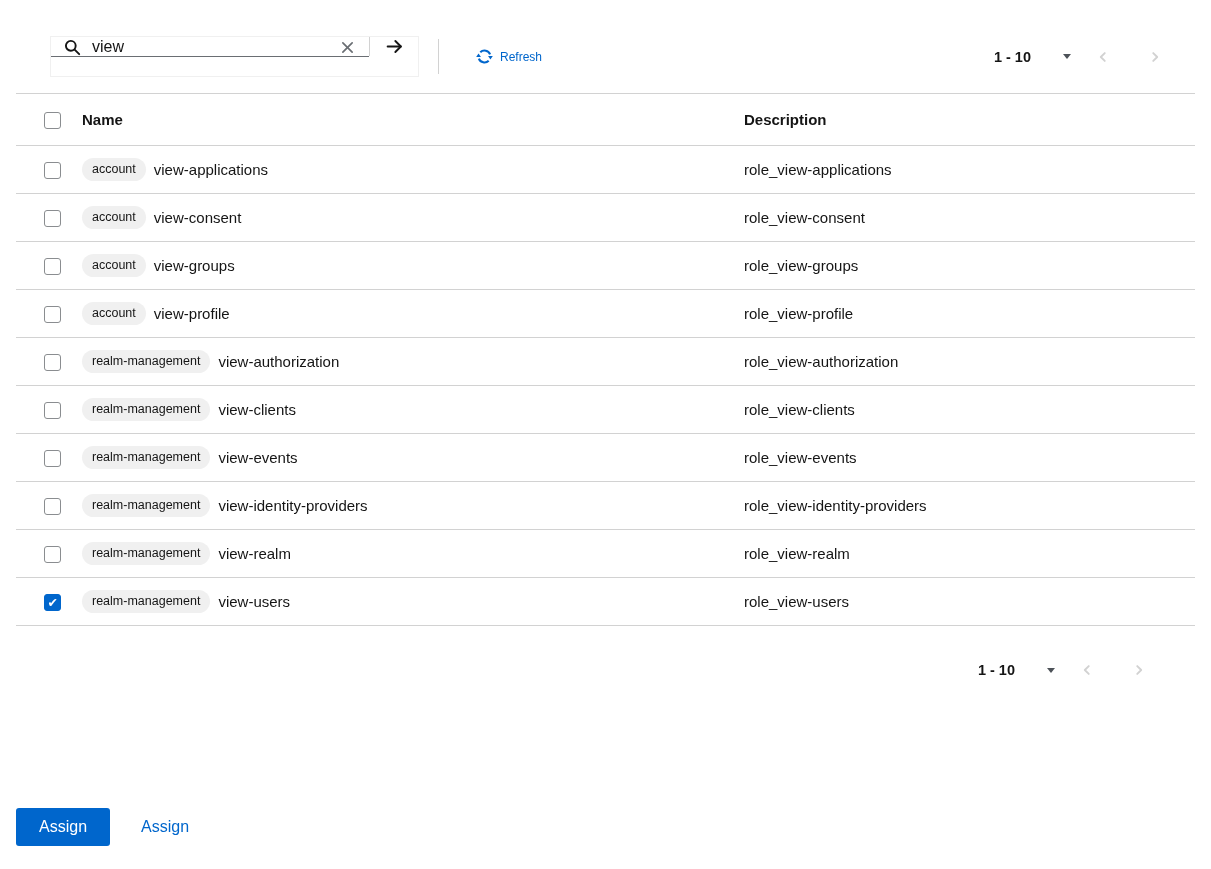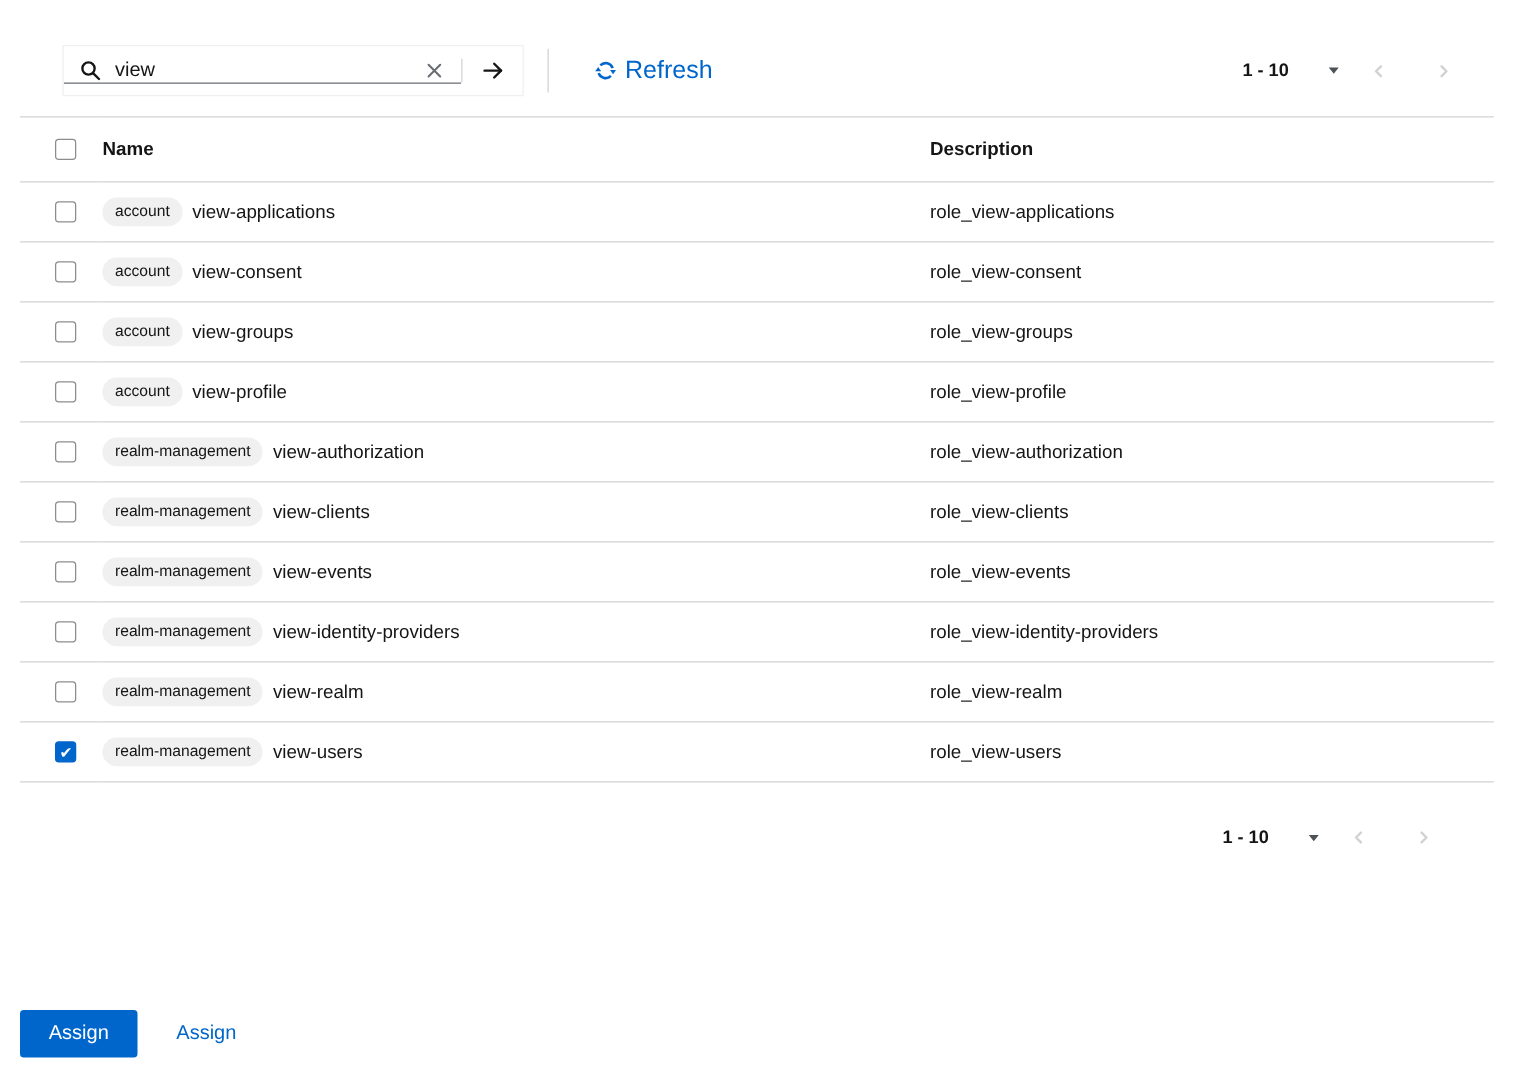--- a/index.html
+++ b/index.html
@@ -18,27 +18,27 @@
   .close-btn{position:absolute;top:16px;right:16px;border:0;background:none;padding:8px;cursor:pointer;line-height:0;}
   
   .toolbar{margin:36px 16px 0 34px;height:41px;display:flex;align-items:stretch;}
   .filter-toggle{
     width:206px;display:flex;align-items:center;gap:10px;padding:0 16px;background:#fff;
     border:0;border-bottom:1px solid var(--input-bottom);font-size:16px;color:var(--text);
     font-family:inherit;cursor:pointer;text-align:left;
   }
   .caret{width:0;height:0;border-left:4.5px solid transparent;border-right:4.5px solid transparent;border-top:5.5px solid #4d5258;display:inline-block;}
   .filter-toggle .caret{margin-left:auto;}
-  .search-group{width:369px;margin-left:16px;display:flex;align-items:center;border:1px solid #f0f0f0;background:#fff;}
+  .search-group{width:369px;margin-left:16px;display:flex;align-items:flex-start;border:1px solid #f0f0f0;background:#fff;}
   .search-input-wrap{flex:1;display:flex;align-items:center;gap:9px;padding-left:13px;box-shadow:inset 0 -1px 0 var(--input-bottom);min-width:0;}
   .search-input{flex:1;min-width:0;border:0;outline:none;background:transparent;font-size:16px;color:var(--text);font-family:inherit;}
   .clear-btn{border:0;background:none;padding:0 15px;cursor:pointer;display:flex;align-items:center;line-height:0;}
   .submit-btn{width:49px;border:0;border-left:1px solid var(--border);background:none;cursor:pointer;display:flex;align-items:center;justify-content:center;line-height:0;}
   .toolbar-divider{width:1px;background:var(--border);margin:3px 0 3px 19px;}
-  .refresh-btn{margin-left:37px;border:0;background:none;color:var(--primary);font-size:20px;display:flex;align-items:center;gap:7px;cursor:pointer;font-family:inherit;padding:0;}
+  .refresh-btn{margin-left:37px;border:0;background:none;color:var(--primary);font-size:12px;display:flex;align-items:center;gap:7px;cursor:pointer;font-family:inherit;padding:0;}
   
   .pager{display:flex;align-items:center;}
   .pager-top{margin-left:auto;padding-right:14px;}
   .pager-toggle{border:0;background:none;font-family:inherit;font-size:14.5px;font-weight:700;color:var(--text);display:flex;align-items:center;gap:32px;cursor:pointer;padding:8px 6px;}
   .nav-btn{border:0;background:none;padding:8px 19px;line-height:0;cursor:default;}
   .pager-bottom{justify-content:flex-end;margin-top:28px;padding-right:46px;}
   
   table{width:1179px;margin:16px 16px 0;border-collapse:collapse;border-top:1px solid var(--border);}
   th,td{padding:0;border-bottom:1px solid var(--border);text-align:left;vertical-align:middle;}
   thead tr{height:52px;}

